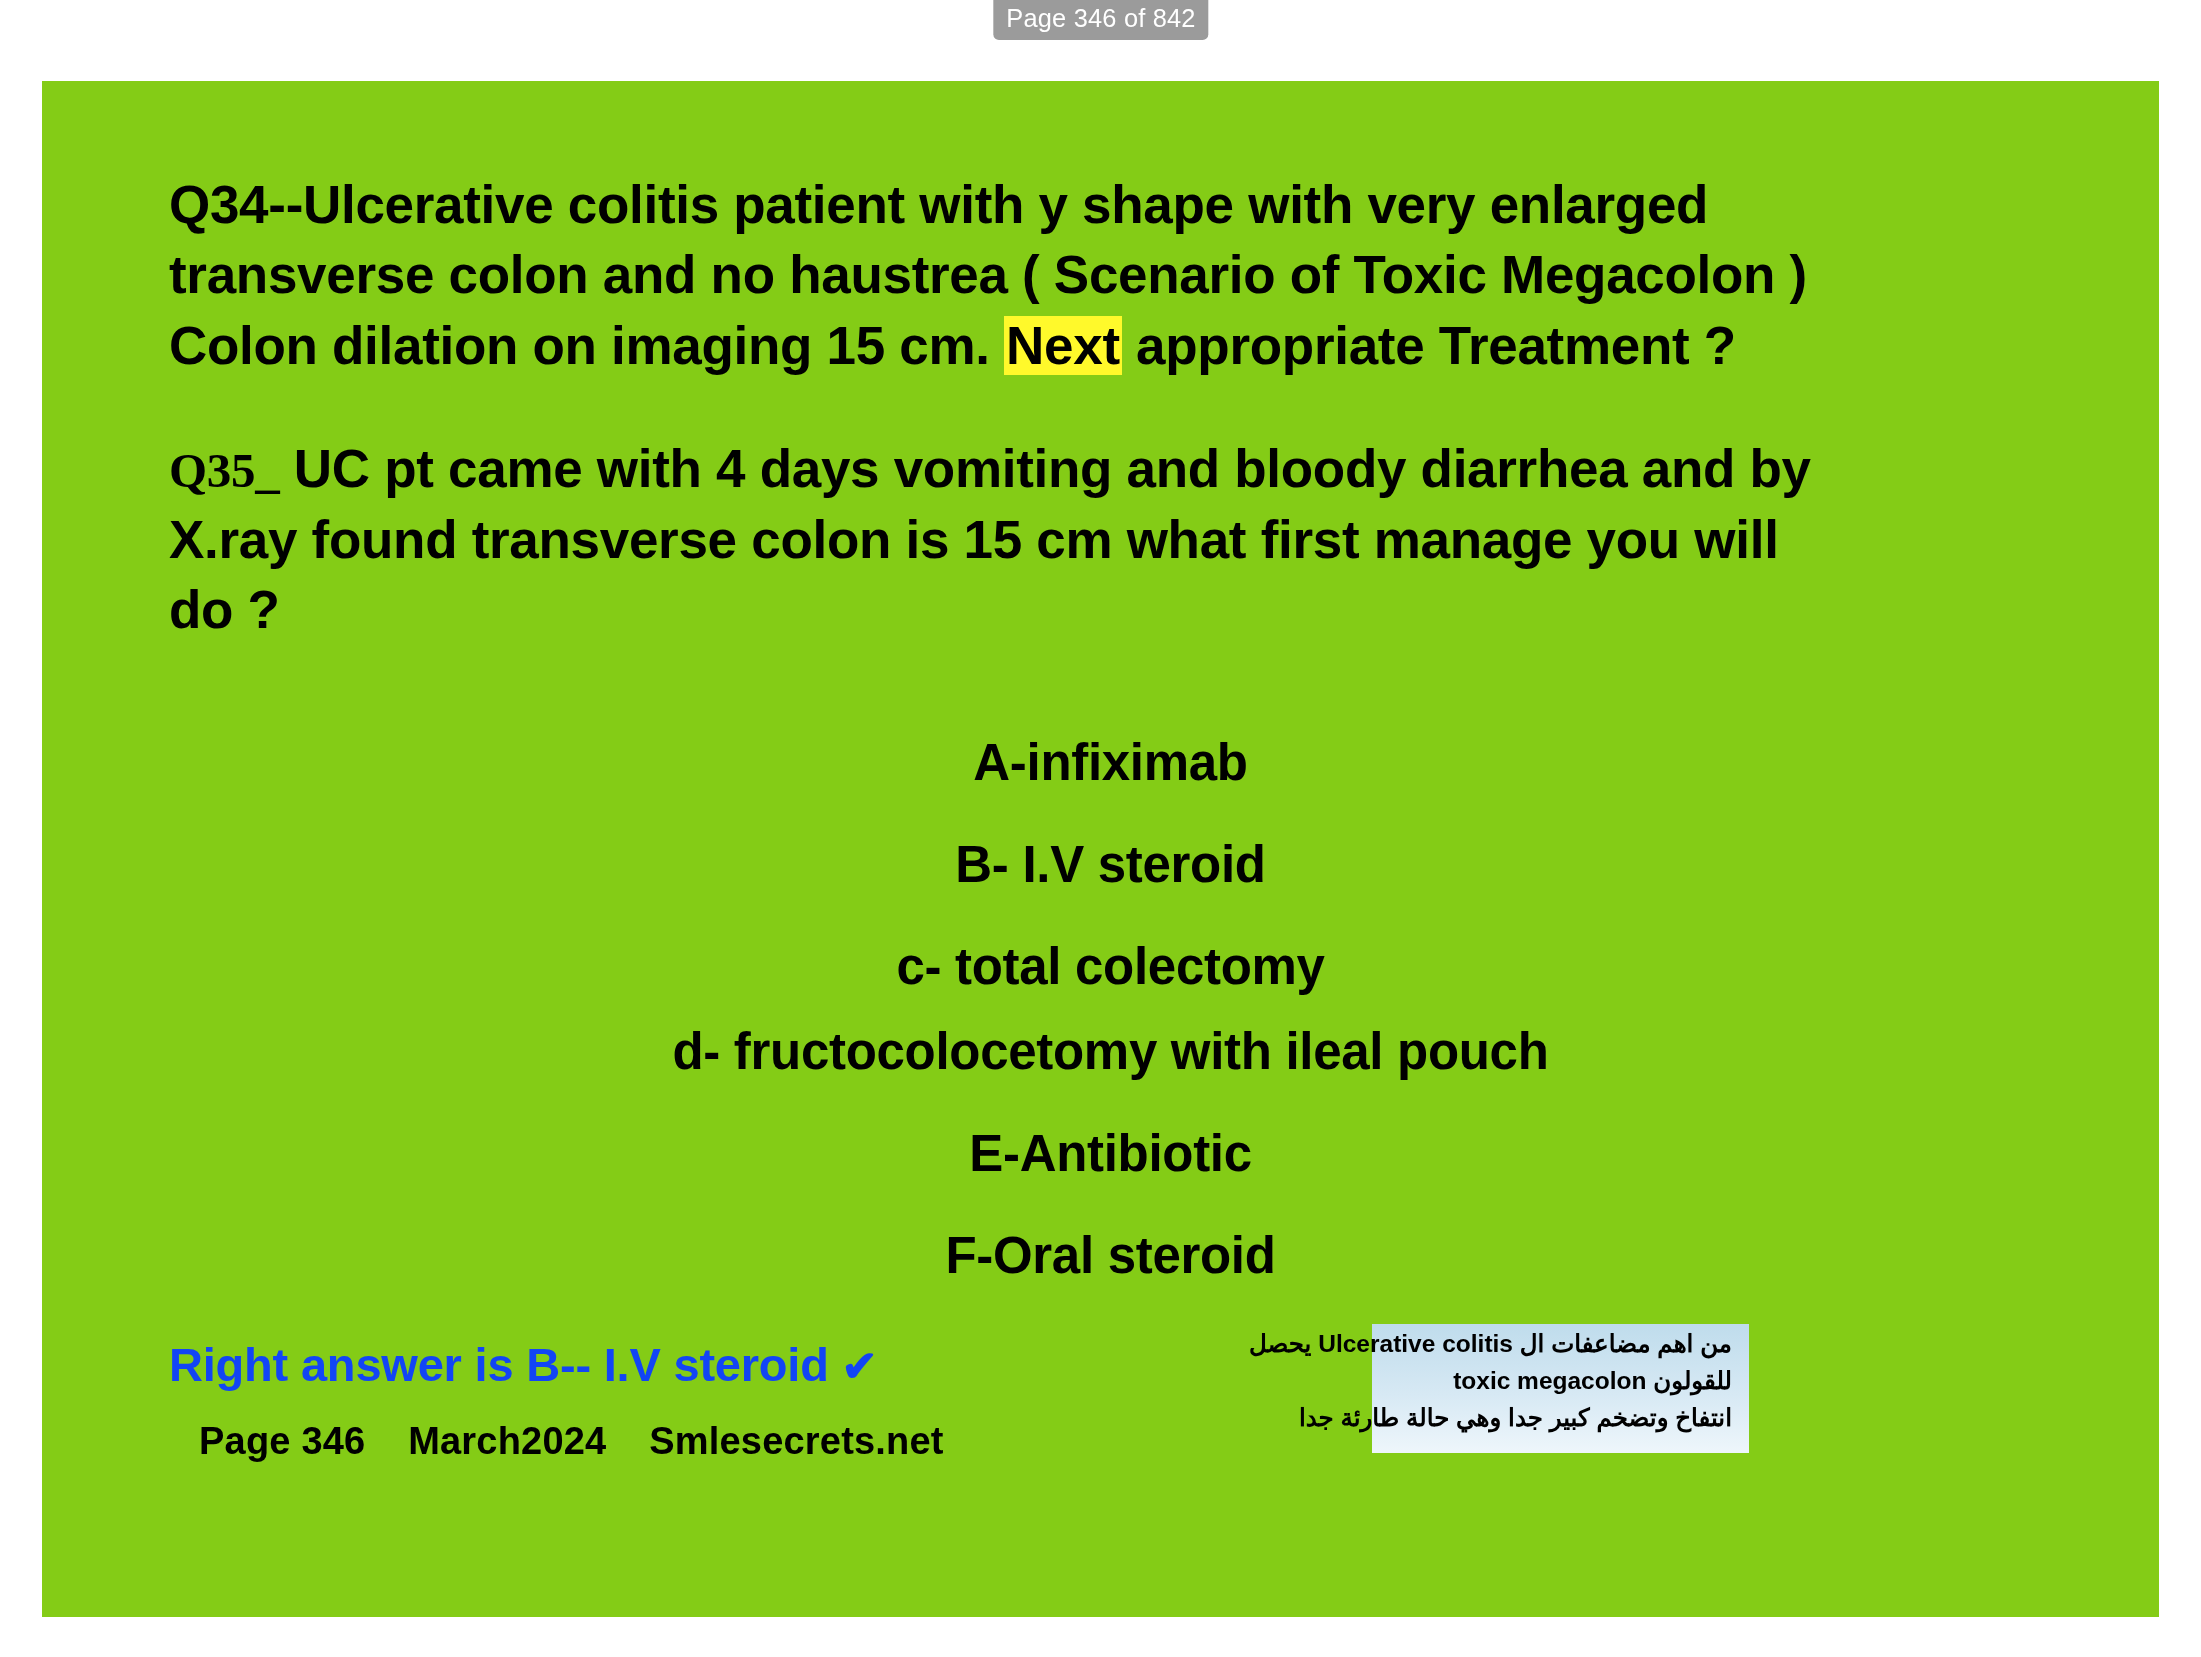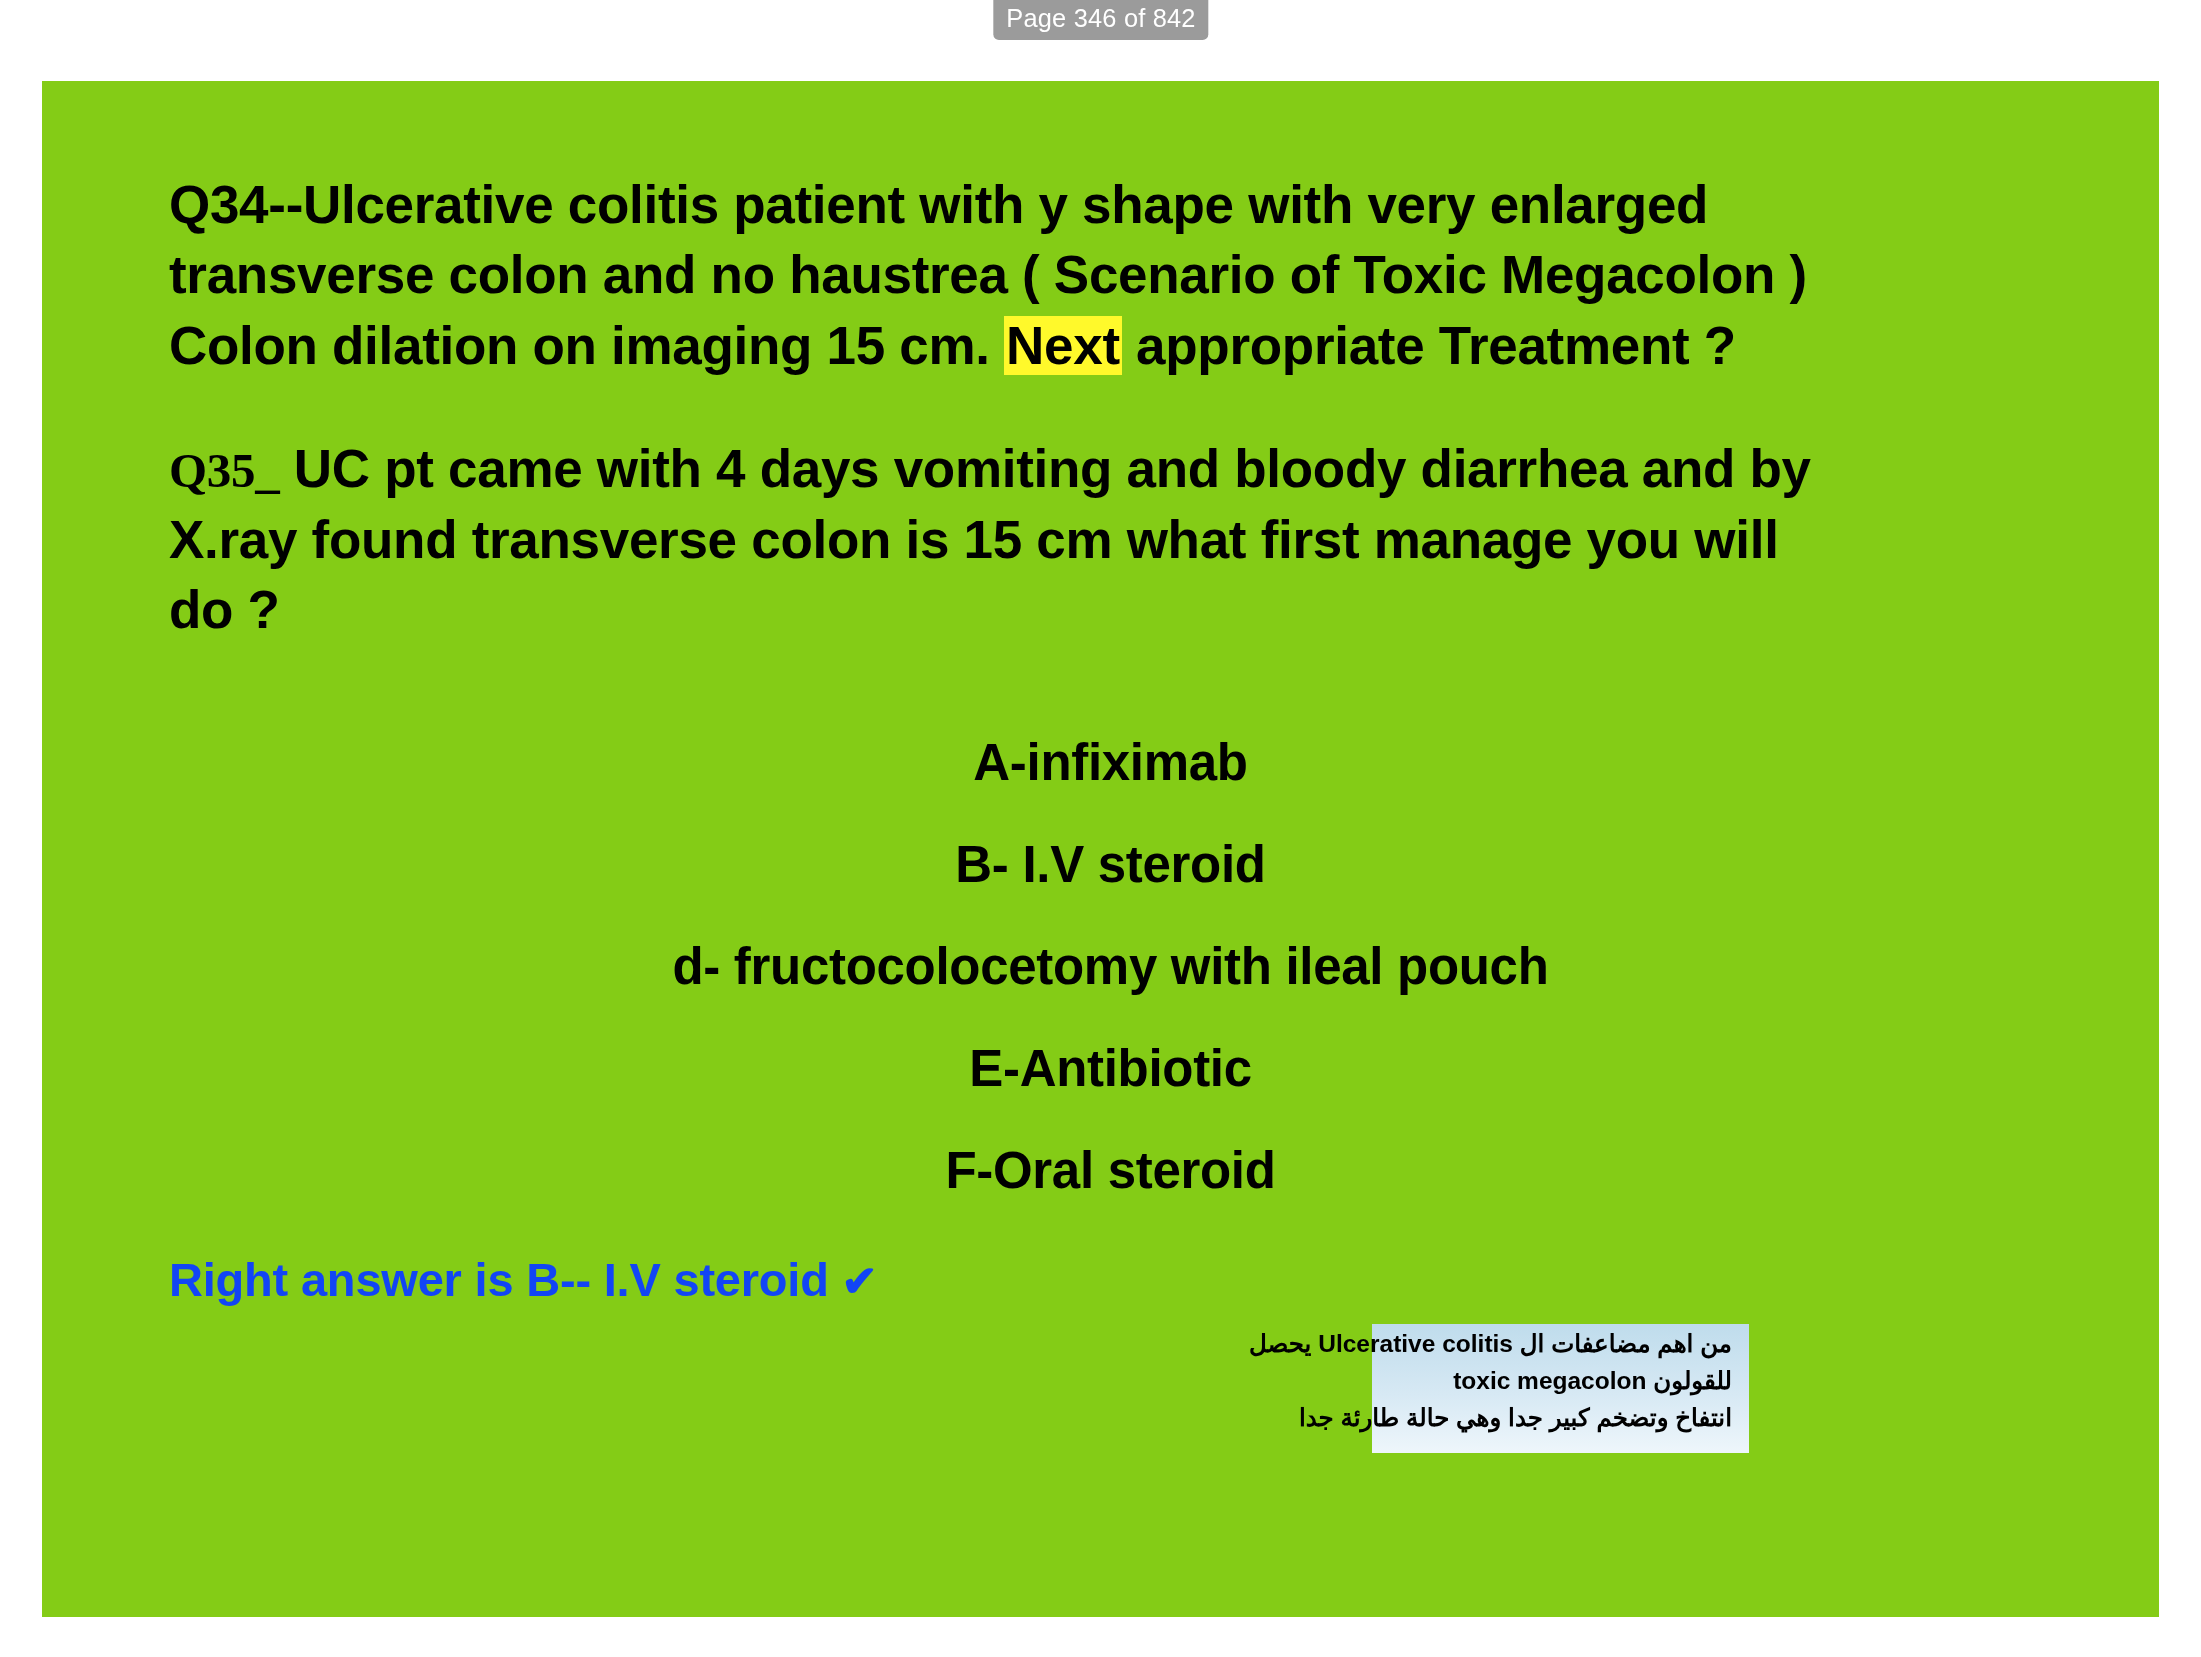--- a/index.html
+++ b/index.html
@@ -157,30 +157,36 @@
 
       <div class="q-block">
         <div><span class="q35-label">Q35_</span><span> UC pt came with 4 days vomiting and bloody diarrhea and by</span></div>
         <div>X.ray found  transverse colon is 15 cm what first manage you will</div>
         <div>do ?</div>
       </div>
 
       <div class="options">
         <div class="option">A-infiximab</div>
         <div class="option">B-  I.V steroid</div>
+        <div class="option tight">c- total colectomy</div>
         <div class="option">d- fructocolocetomy with ileal pouch</div>
         <div class="option">E-Antibiotic</div>
         <div class="option">F-Oral steroid</div>
       </div>
 
       <div class="answer">
         <span>Right answer is B--  I.V steroid</span>
         <span class="check">✔</span>
       </div>
 
+      <div class="footer">
+        <span>Page 346</span>
+        <span>March2024</span>
+        <span>Smlesecrets.net</span>
+      </div>
 
     </div>
 
     <div class="note-box">
       <div class="note-line">من اهم مضاعفات ال Ulcerative colitis يحصل</div>
       <div class="note-line">للقولون  toxic megacolon</div>
       <div class="note-line">انتفاخ وتضخم كبير جدا وهي حالة طارئة جدا</div>
     </div>
 
   </div>

